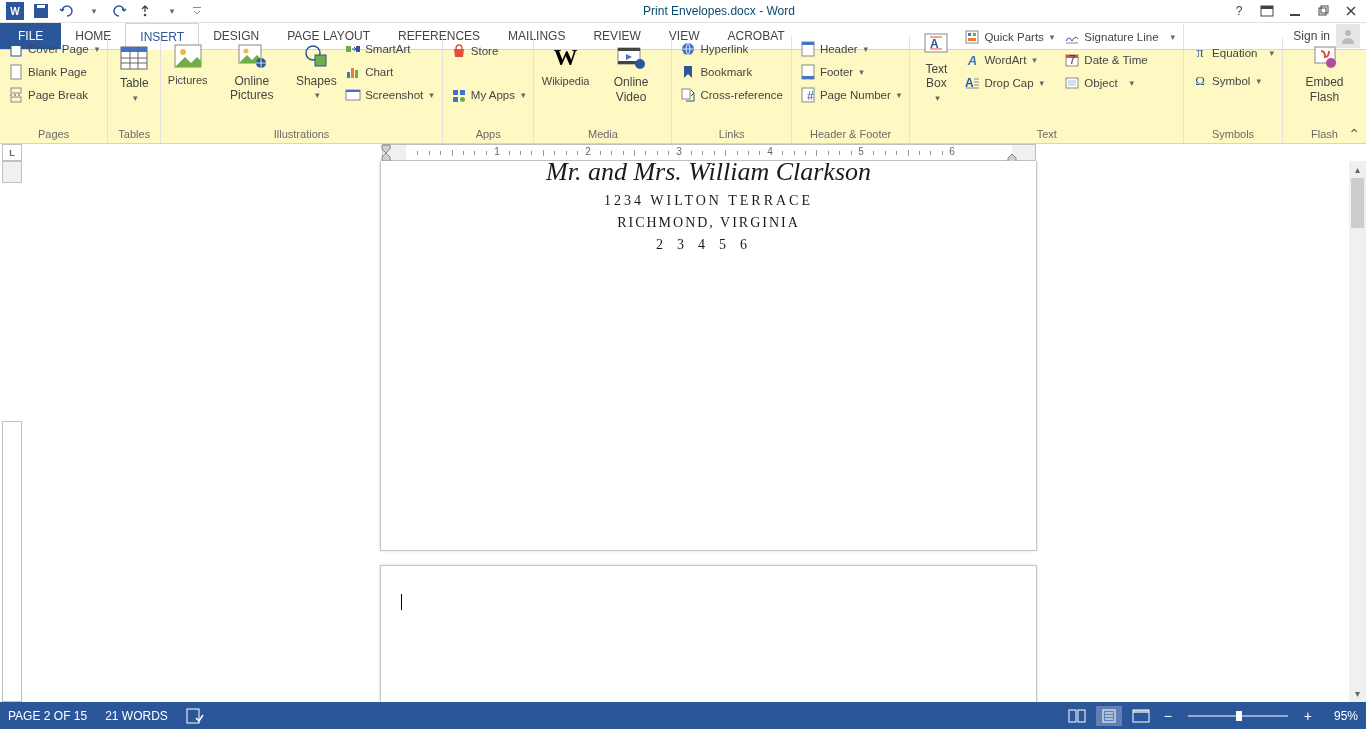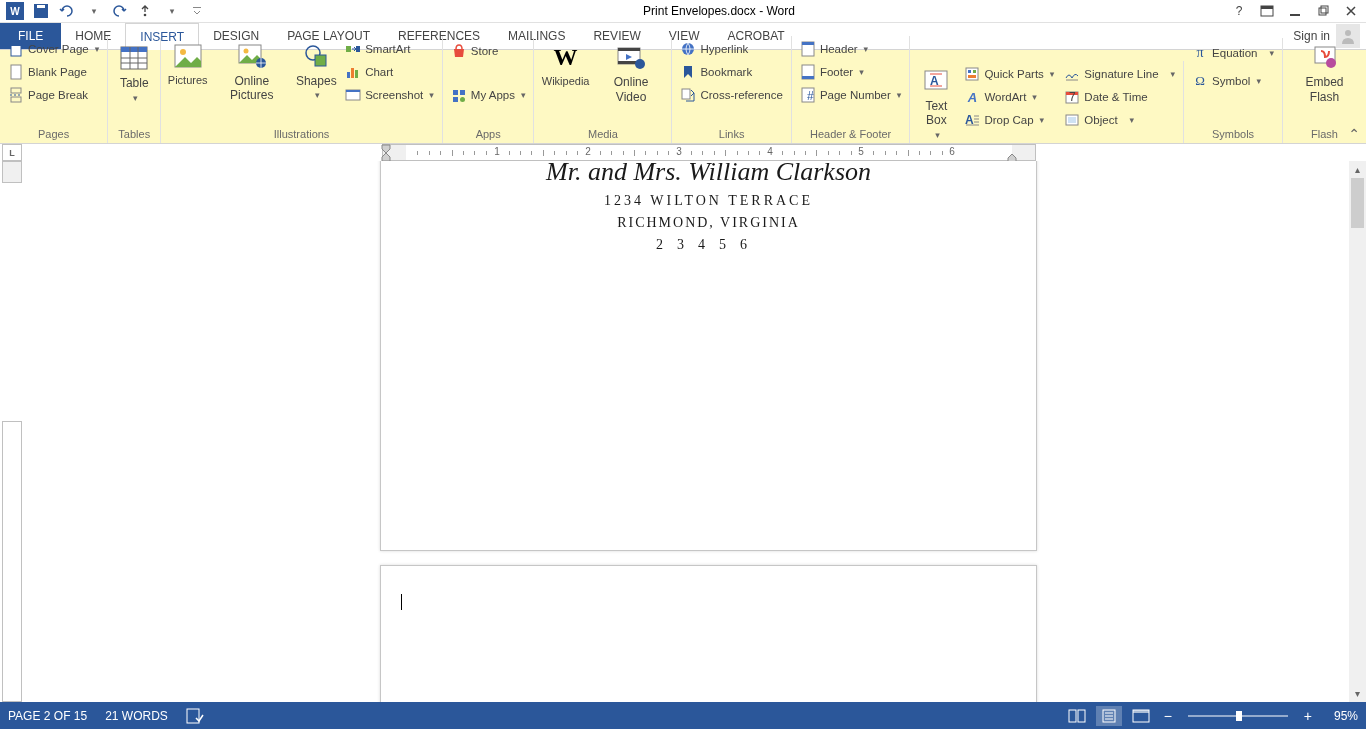--- a/index.html
+++ b/index.html
@@ -2,21 +2,21 @@
 <html><head>
 <meta charset="utf-8">
 <style>
 * { margin: 0; padding: 0; box-sizing: border-box; font-family: 'Segoe UI', Tahoma, sans-serif; font-size: 12px; }
 body { background: #fff; overflow: hidden; width: 1366px; height: 729px; }
 
 
 .titlebar { height: 23px; background: #fff; display: flex; align-items: center; border-bottom: 1px solid #e1e1e1; }
 .qat { display: flex; align-items: center; padding-left: 4px; gap: 4px; }
 .qat-btn { width: 22px; height: 20px; display: flex; align-items: center; justify-content: center; cursor: pointer; }
-.titlebar-center { flex: 1; text-align: center; color: #000000; font-size: 12px; }
+.titlebar-center { flex: 1; text-align: center; color: #0c4a6e; font-size: 12px; }
 .titlebar-right { display: flex; align-items: center; gap: 10px; padding-right: 6px; }
 .win-btn { width: 18px; height: 18px; display: flex; align-items: center; justify-content: center; cursor: pointer; color: #444; }
 
 
 .tabs { height: 27px; background: #fff; display: flex; align-items: stretch; border-bottom: 1px solid #d4d4d4; }
 .tab { padding: 0 14px; display: flex; align-items: center; color: #444; font-size: 12px; cursor: pointer; text-transform: uppercase; }
 .tab.file { background: #2b579a; color: #fff; padding: 0 18px; }
 .tab.active { border: 1px solid #d4d4d4; border-bottom: 1px solid #fff; background: #fff; color: #2b579a; margin-bottom: -1px; }
 .tabs-right { margin-left: auto; display: flex; align-items: center; padding-right: 6px; gap: 6px; }
 .signin { color: #444; font-size: 12px; }
@@ -500,20 +500,21 @@
               <svg width="16" height="16">
                 <rect x="2" y="3" width="12" height="10" fill="#fff" stroke="#888"></rect>
                 <rect x="4" y="5" width="8" height="6" fill="#cfe2f3"></rect>
               </svg>
             </span>
             <span class="sl">Object</span>
             <span class="dd" style="margin-left:8px;">▾</span>
           </div>
       </div>
     </div>
+    <div class="group-label">Text</div>
   </div>
 
   <div class="group">
     <div class="group-body">
       <div class="small-col" style="justify-content:flex-start;height:66px;gap:6px;padding-top:2px;">
         <div class="small-btn">
             <span class="si">
               <span style="font-size:14px;color:#2b579a;font-family:serif;">π</span>
             </span>
             <span class="sl">Equation</span>

